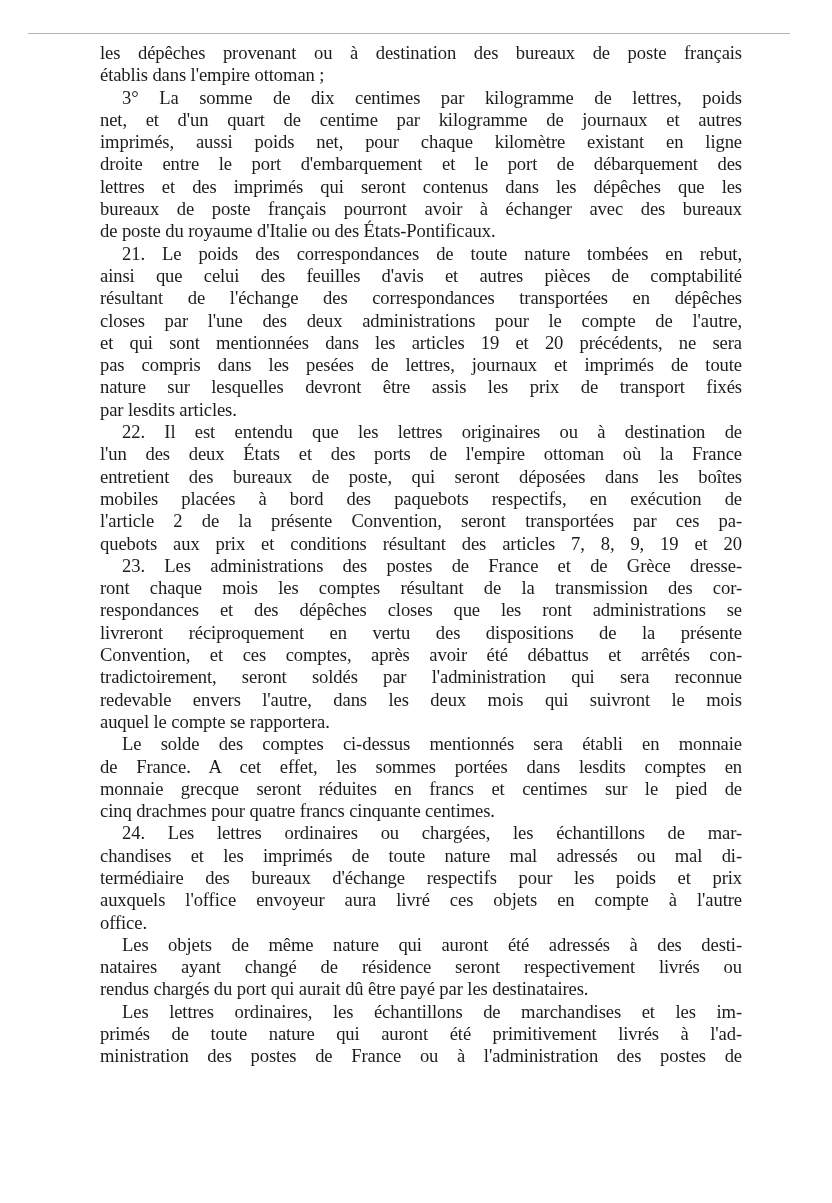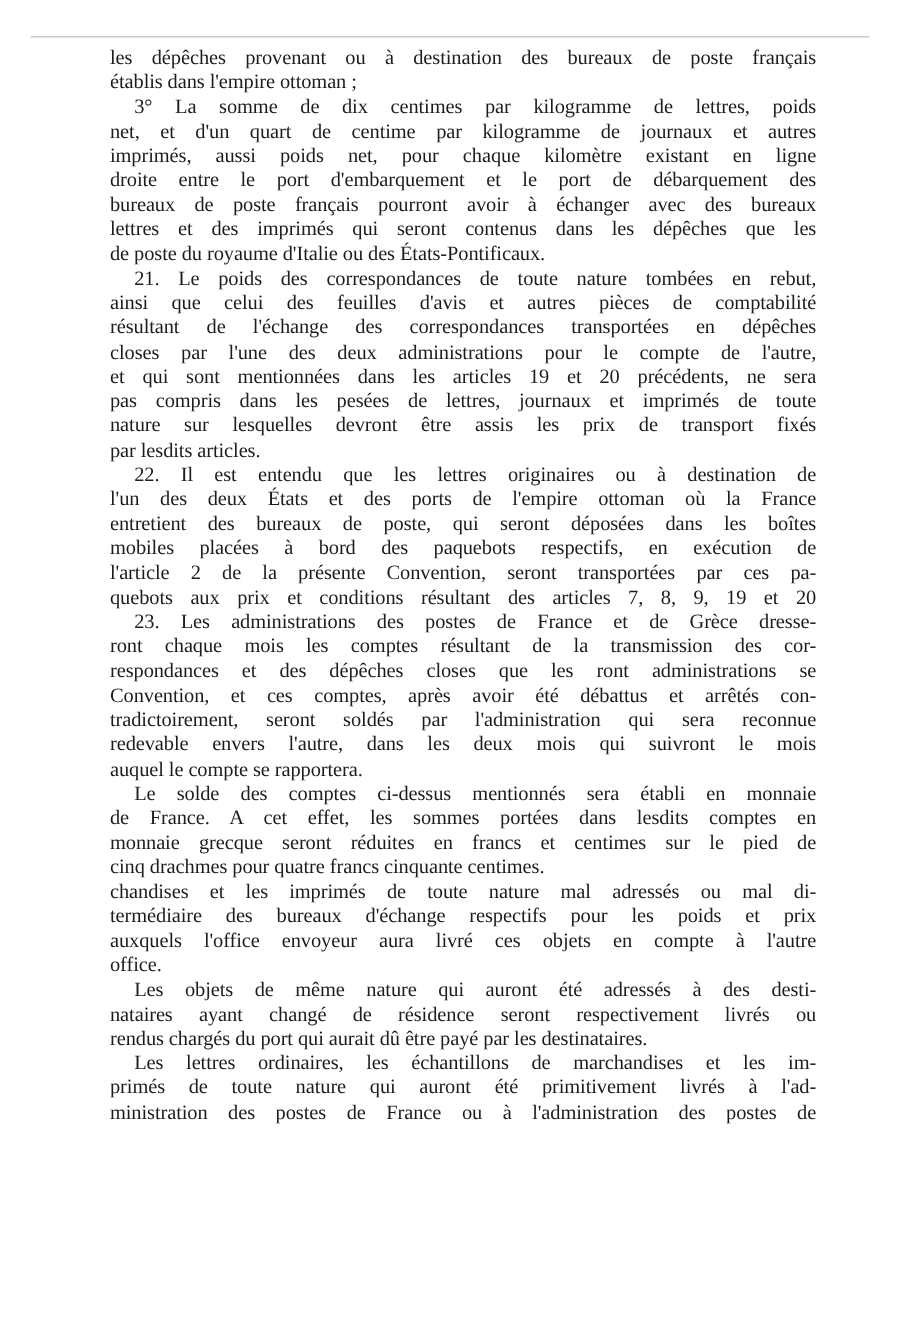--- a/index.html
+++ b/index.html
@@ -48,48 +48,50 @@
 
 <div class="page">
   <div class="top-rule" style="background: rgb(180, 180, 180);"></div>
   <div class="text-block" style="color: rgb(28, 28, 28);">
       <div class="line">les dépêches provenant ou à destination des bureaux de poste français</div>
       <div class="line last">établis dans l'empire ottoman ;</div>
       <div class="line indent">3° La somme de dix centimes par kilogramme de lettres, poids</div>
       <div class="line">net, et d'un quart de centime par kilogramme de journaux et autres</div>
       <div class="line">imprimés, aussi poids net, pour chaque kilomètre existant en ligne</div>
       <div class="line">droite entre le port d'embarquement et le port de débarquement des</div>
+      <div class="line">lettres et des imprimés qui seront contenus dans les dépêches que les</div>
       <div class="line">bureaux de poste français pourront avoir à échanger avec des bureaux</div>
-      <div class="line">lettres et des imprimés qui seront contenus dans les dépêches que les</div>
       <div class="line last">de poste du royaume d'Italie ou des États-Pontificaux.</div>
       <div class="line indent">21. Le poids des correspondances de toute nature tombées en rebut,</div>
       <div class="line">ainsi que celui des feuilles d'avis et autres pièces de comptabilité</div>
       <div class="line">résultant de l'échange des correspondances transportées en dépêches</div>
       <div class="line">closes par l'une des deux administrations pour le compte de l'autre,</div>
       <div class="line">et qui sont mentionnées dans les articles 19 et 20 précédents, ne sera</div>
       <div class="line">pas compris dans les pesées de lettres, journaux et imprimés de toute</div>
       <div class="line">nature sur lesquelles devront être assis les prix de transport fixés</div>
       <div class="line last">par lesdits articles.</div>
       <div class="line indent">22. Il est entendu que les lettres originaires ou à destination de</div>
       <div class="line">l'un des deux États et des ports de l'empire ottoman où la France</div>
       <div class="line">entretient des bureaux de poste, qui seront déposées dans les boîtes</div>
       <div class="line">mobiles placées à bord des paquebots respectifs, en exécution de</div>
       <div class="line">l'article 2 de la présente Convention, seront transportées par ces pa-</div>
       <div class="line">quebots aux prix et conditions résultant des articles 7, 8, 9, 19 et 20</div>
       <div class="line indent">23. Les administrations des postes de France et de Grèce dresse-</div>
       <div class="line">ront chaque mois les comptes résultant de la transmission des cor-</div>
       <div class="line">respondances et des dépêches closes que les ront administrations se</div>
+      <div class="line">livreront réciproquement en vertu des dispositions de la présente</div>
       <div class="line">Convention, et ces comptes, après avoir été débattus et arrêtés con-</div>
       <div class="line">tradictoirement, seront soldés par l'administration qui sera reconnue</div>
       <div class="line">redevable envers l'autre, dans les deux mois qui suivront le mois</div>
       <div class="line last">auquel le compte se rapportera.</div>
       <div class="line indent">Le solde des comptes ci-dessus mentionnés sera établi en monnaie</div>
       <div class="line">de France. A cet effet, les sommes portées dans lesdits comptes en</div>
       <div class="line">monnaie grecque seront réduites en francs et centimes sur le pied de</div>
       <div class="line last">cinq drachmes pour quatre francs cinquante centimes.</div>
+      <div class="line indent">24. Les lettres ordinaires ou chargées, les échantillons de mar-</div>
       <div class="line">chandises et les imprimés de toute nature mal adressés ou mal di-</div>
       <div class="line">termédiaire des bureaux d'échange respectifs pour les poids et prix</div>
       <div class="line">auxquels l'office envoyeur aura livré ces objets en compte à l'autre</div>
       <div class="line last">office.</div>
       <div class="line indent">Les objets de même nature qui auront été adressés à des desti-</div>
       <div class="line">nataires ayant changé de résidence seront respectivement livrés ou</div>
       <div class="line last">rendus chargés du port qui aurait dû être payé par les destinataires.</div>
       <div class="line indent">Les lettres ordinaires, les échantillons de marchandises et les im-</div>
       <div class="line">primés de toute nature qui auront été primitivement livrés à l'ad-</div>
       <div class="line">ministration des postes de France ou à l'administration des postes de</div>

